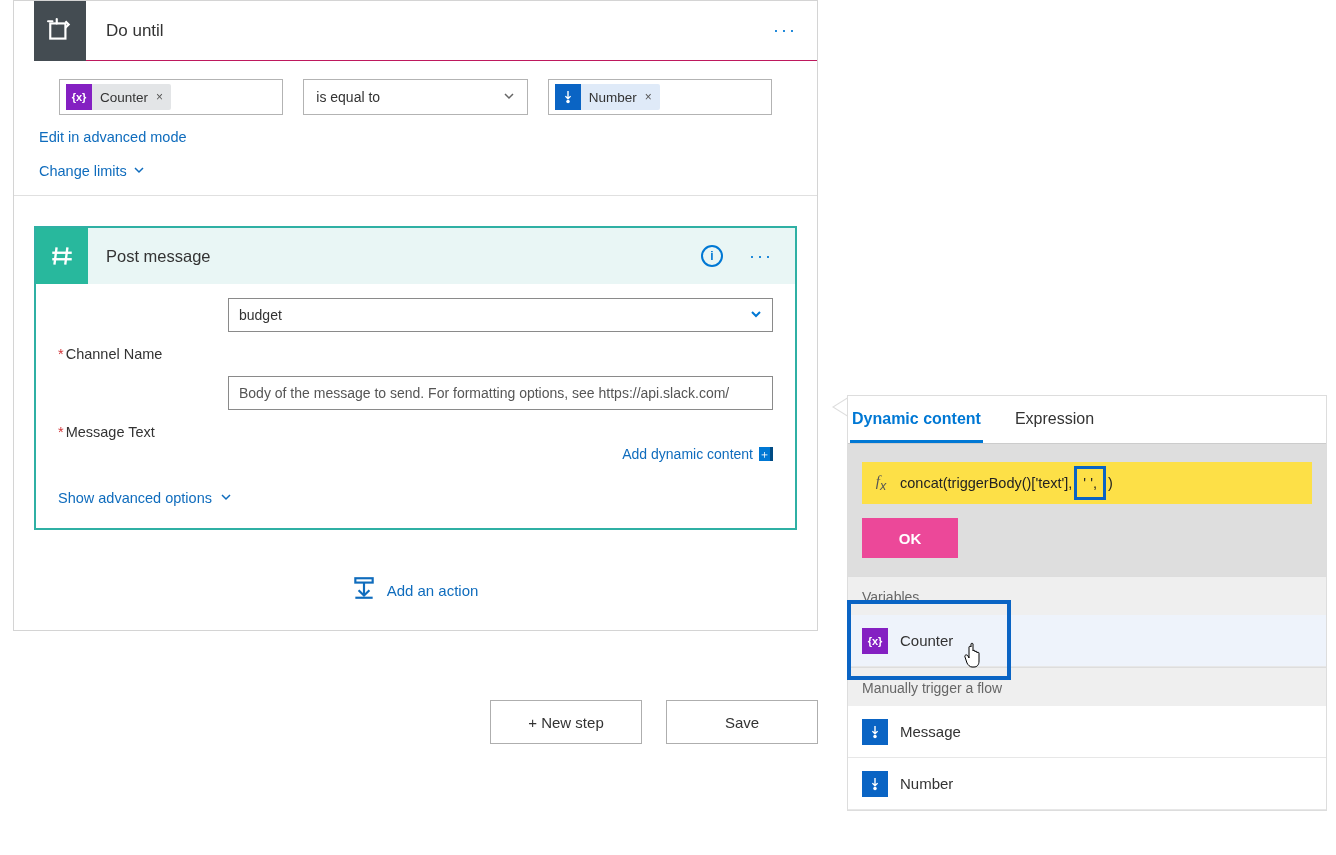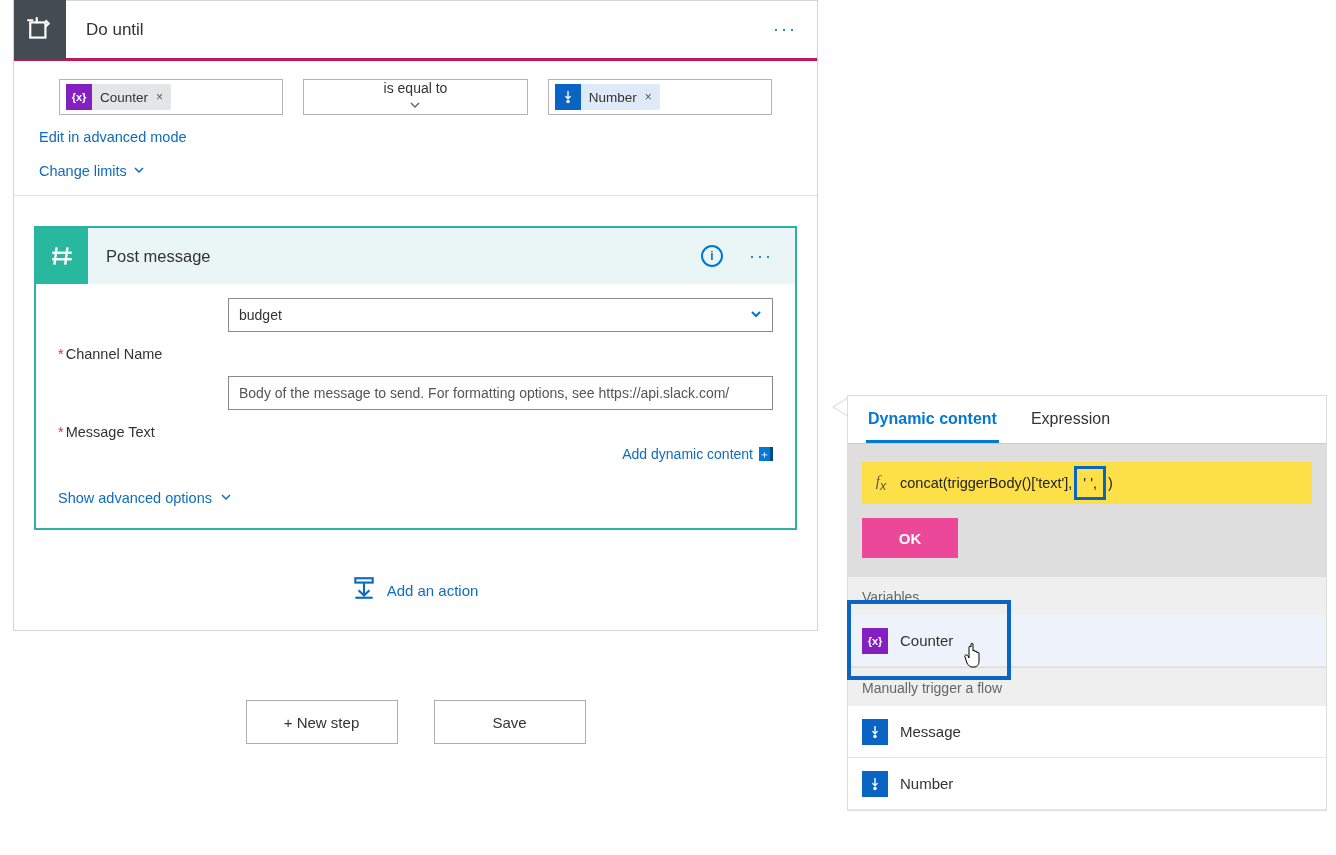--- a/index.html
+++ b/index.html
@@ -25,22 +25,23 @@
     left: 13px;
     top: 0;
     width: 805px;
     border: 1px solid #d4d4d4;
     background: #fff;
   }
   .do-until-header {
     display: flex;
     align-items: center;
     height: 60px;
-    border-bottom: 3px solid #be185d;
+    border-bottom: 1px solid #be185d;
     padding-right: 12px;
+    margin-left: 20px;
   }
   .do-until-icon {
     width: 52px;
     height: 60px;
     background: #444c52;
     display: flex;
     align-items: center;
     justify-content: center;
   }
   .do-until-icon svg { width: 26px; height: 26px; }
@@ -104,21 +105,20 @@
     width: 226px;
     height: 36px;
     border: 1px solid #b3b3b3;
     display: flex;
     align-items: center;
     justify-content: space-between;
     padding: 0 12px;
     color: #333;
     font-size: 14px;
     cursor: pointer;
-    flex-direction: column;
   }
 
   .link-row {
     padding: 14px 25px 0 25px;
     display: flex;
     align-items: center;
     gap: 6px;
   }
   .link {
     color: #0f6cbd;
@@ -239,22 +239,22 @@
   }
   .insert-icon svg { width: 26px; height: 26px; }
 
   
   .footer-btns {
     position: absolute;
     left: 13px;
     top: 700px;
     width: 805px;
     display: flex;
-    justify-content: center;
-    gap: 36px;
+    justify-content: flex-end;
+    gap: 24px;
   }
   .btn {
     border: 1px solid #aeaeae;
     background: #fff;
     width: 152px;
     height: 44px;
     font-size: 15px;
     color: #333;
     cursor: pointer;
   }
@@ -286,21 +286,21 @@
     padding: 14px 0 0 0;
     gap: 30px;
     border-bottom: 1px solid #ccc;
   }
   .dyn-tab {
     font-size: 16px;
     color: #333;
     padding: 0 2px 12px 2px;
     cursor: pointer;
   }
-  .dyn-tab:first-child { margin-left: 16px; }
+  .dyn-tab:first-child { margin-left: 0; }
   .dyn-tab.active {
     color: #0078d4;
     font-weight: 600;
     border-bottom: 3px solid #0078d4;
   }
   .dyn-tabs-inner { padding-left: 2px; display: flex; gap: 30px; width: 100%; }
 
   .expr-zone {
     background: #dedede;
     padding: 18px 14px;

